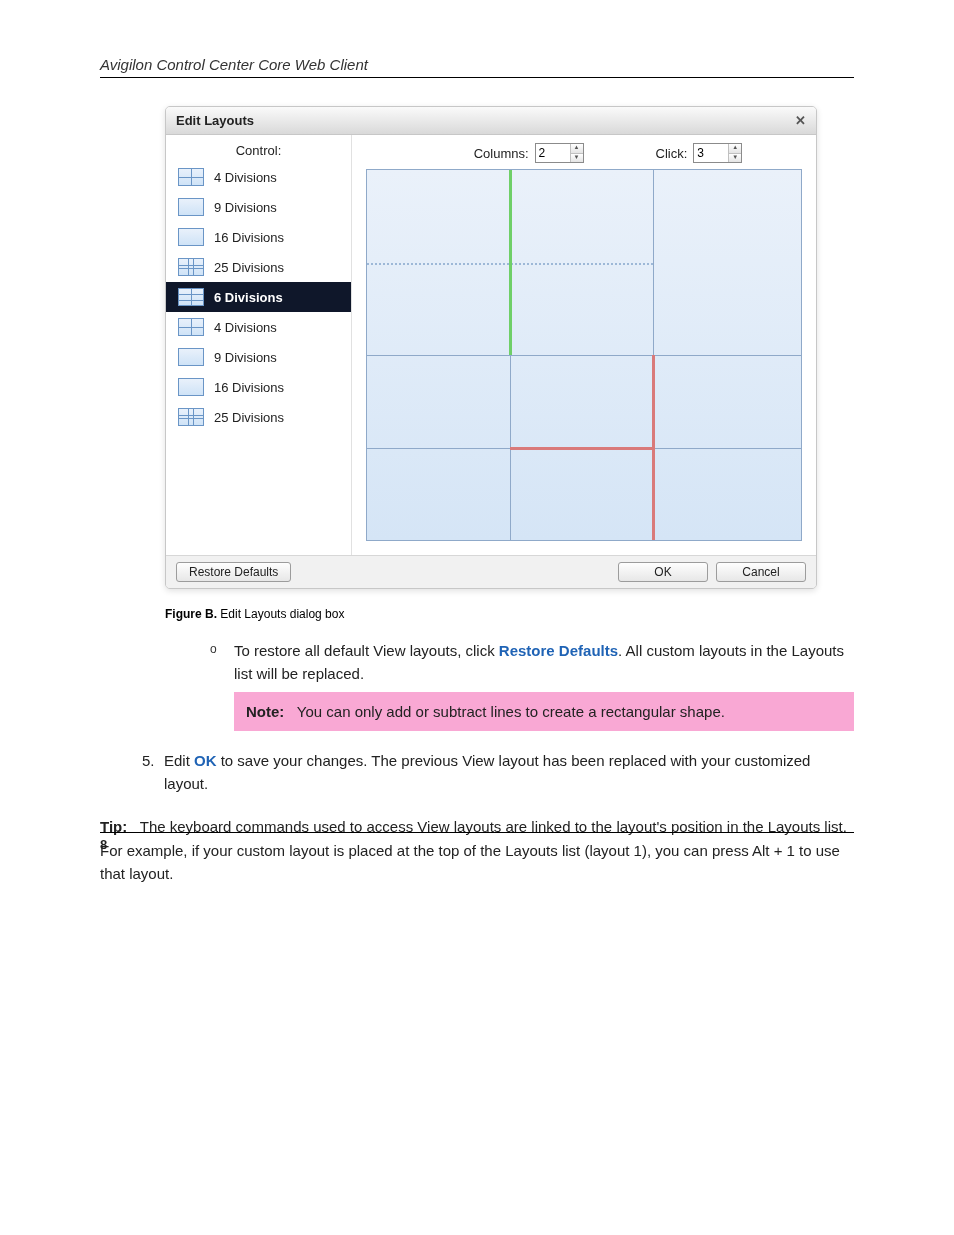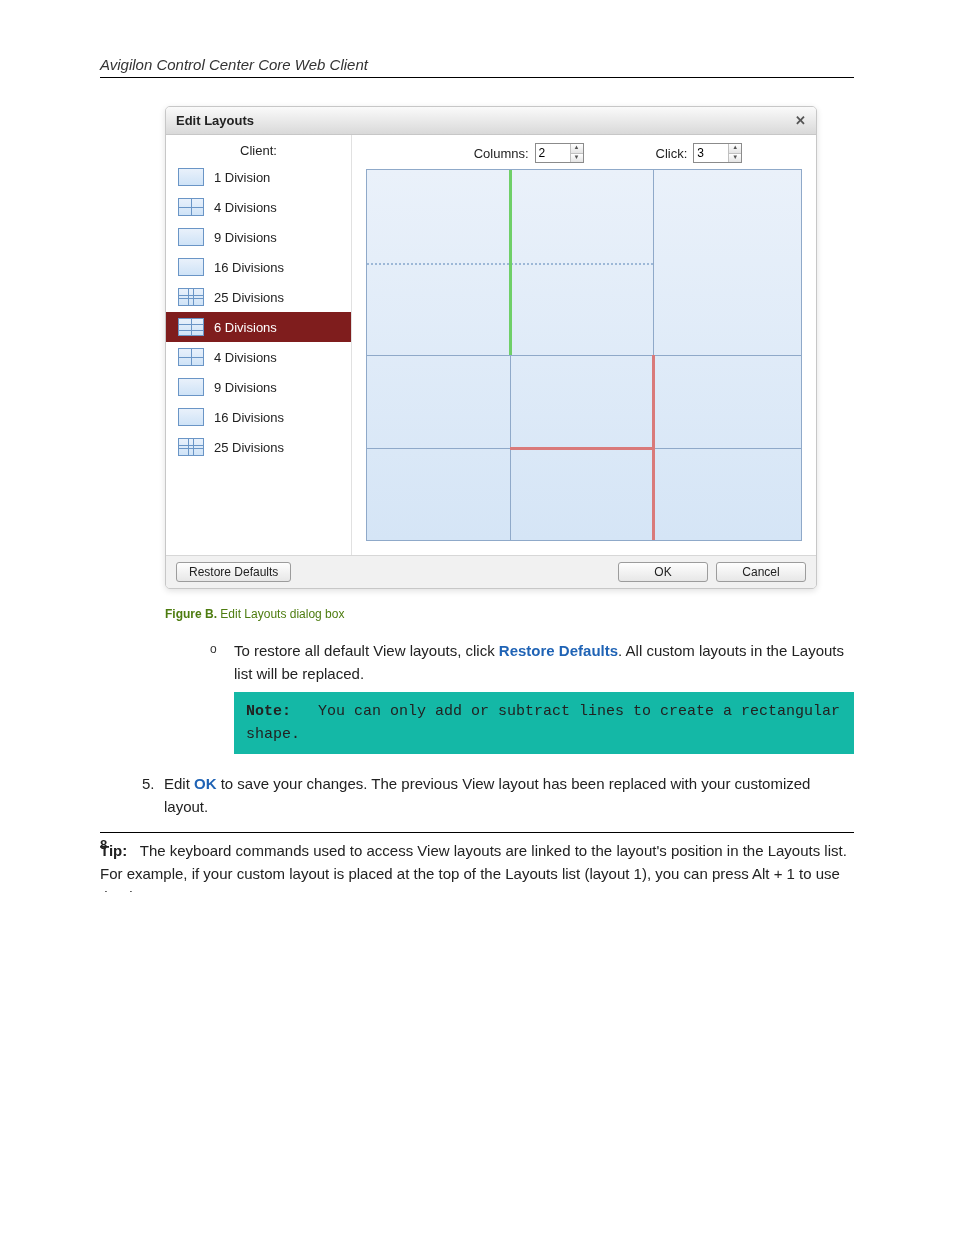--- a/index.html
+++ b/index.html
@@ -72,22 +72,23 @@
   .layout-item {
     display: flex;
     align-items: center;
     gap: 10px;
     padding: 6px 12px;
     font-size: 13px;
     color: #222;
     cursor: pointer;
   }
   .layout-item.selected {
-    background: #7f1d1d;
+    background: #0f172a;
     color: #fff;
+    font-weight: bold;
   }
   .layout-icon {
     width: 26px;
     height: 18px;
     background: linear-gradient(to bottom, #e9f1fb, #cfe3f7);
     border: 1px solid #6a95c6;
     box-sizing: border-box;
     position: relative;
     flex: 0 0 26px;
   }
@@ -213,21 +214,21 @@
     background: linear-gradient(#fefefe,#e7e7e7);
     border: 1px solid #9c9c9c;
     border-radius: 3px;
     cursor: pointer;
     text-align: center;
   }
   .footer-right { display: flex; gap: 8px; }
   .figure-caption {
     font-size: 12px;
     margin: 0 0 18px 65px;
-    color: #4d7c0f;
+    color: #000000;
   }
   .figure-caption b { font-weight: 700; }
   .instructions {
     font-size: 15px;
     line-height: 1.55;
     color: #222;
   }
   .bullets {
     list-style: none;
     padding: 0 0 0 110px;
@@ -241,25 +242,24 @@
   .bullets li::before {
     content: "o";
     position: absolute;
     left: 0;
     top: 1px;
     font-size: 12px;
     color: #333;
   }
   .link-strong { color: #1f63b5; font-weight: 700; }
   .note-box {
-    background: #14b8a6;
+    background: #f9a8d4;
     padding: 8px 12px;
     margin: 6px 0 0 0;
     font-size: 15px;
-    font-family: Liberation Mono, monospace;
   }
   .note-box b { font-weight: 700; }
   .numbered {
     list-style: none;
     padding: 0 0 0 42px;
     margin: 16px 0 20px 0;
   }
   .numbered li {
     position: relative;
     padding-left: 22px;
@@ -294,26 +294,22 @@
 
   <div class="doc-header">Avigilon Control Center Core Web Client</div>
 
   <div class="dialog">
     <div class="titlebar">
       <span>Edit Layouts</span>
       <span class="close">✕</span>
     </div>
     <div class="dialog-body">
       <div class="layouts-col">
-        <div class="layouts-title">Client:</div>
+        <div class="layouts-title">Control:</div>
         <div class="layouts-list" id="layouts-list">
-            <div class="layout-item">
-              <span class="layout-icon ic-1"></span>
-              <span>1 Division</span>
-            </div>
             <div class="layout-item">
               <span class="layout-icon ic-4"></span>
               <span>4 Divisions</span>
             </div>
             <div class="layout-item">
               <span class="layout-icon ic-9"></span>
               <span>9 Divisions</span>
             </div>
             <div class="layout-item">
               <span class="layout-icon ic-16"></span>

